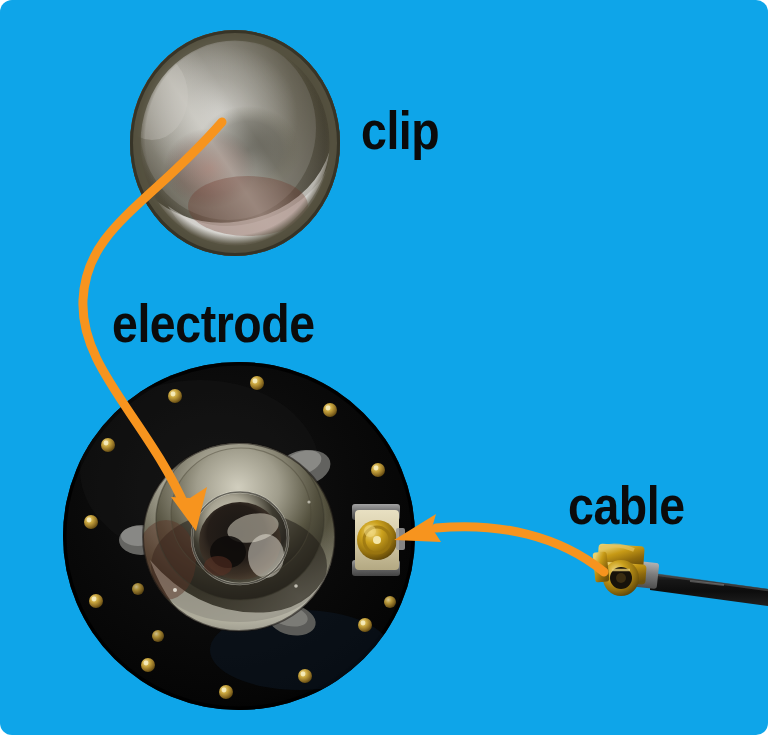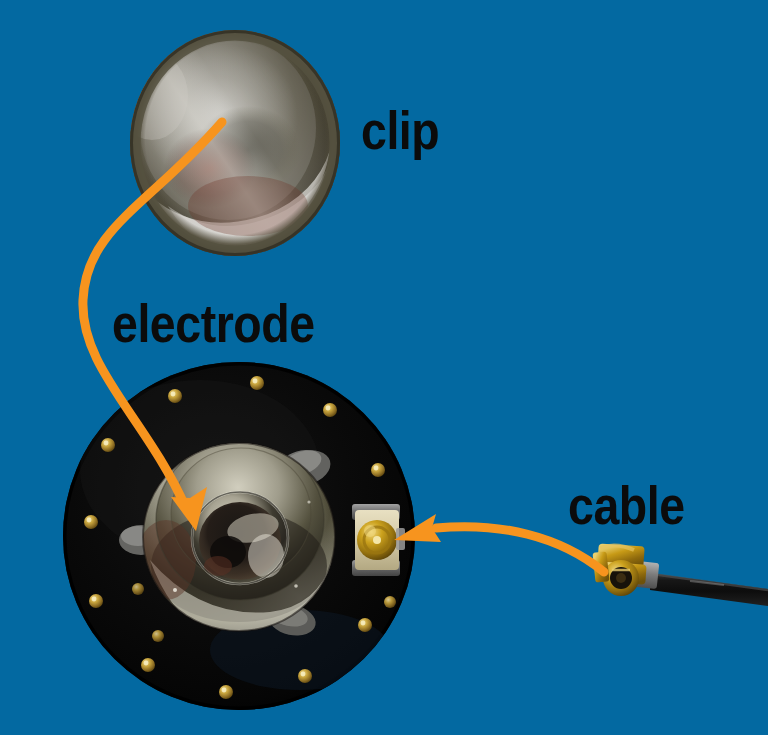--- a/index.html
+++ b/index.html
@@ -8,22 +8,23 @@
     padding: 0;
     background: #ffffff;
   }
   body {
     font-family: "Liberation Sans", sans-serif;
   }
   #figure {
     position: relative;
     width: 768px;
     height: 735px;
-    background: #0369a1;
+    background: #0ea5e9;
     overflow: hidden;
+    border-radius: 12px;
   }
   #figure svg.layer {
     position: absolute;
     top: 0;
     left: 0;
     width: 768px;
     height: 735px;
   }
   .callout-label {
     position: absolute;

